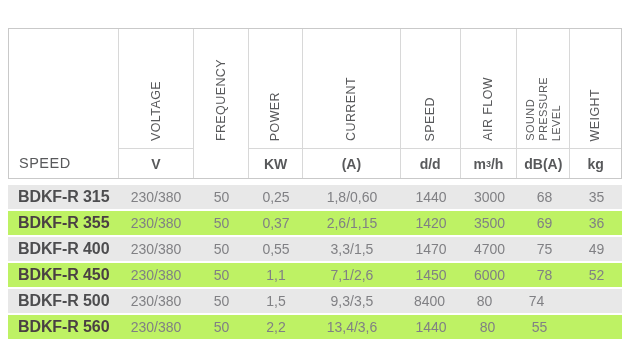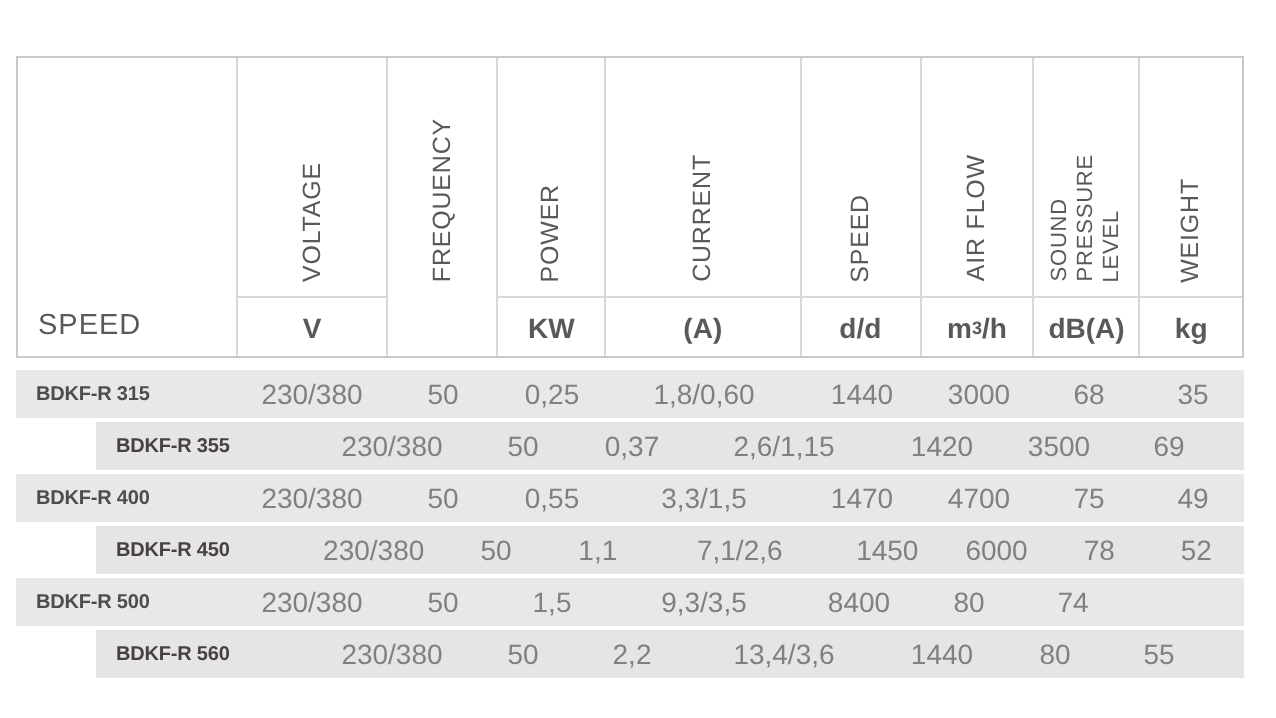--- a/index.html
+++ b/index.html
@@ -88,36 +88,36 @@
   .hunit sup { font-size: 9px; vertical-align: super; }
 
   
   .rows { margin-top: 6px; }
   .row {
     display: flex;
     height: 24px;
     margin-bottom: 2px;
   }
   .row.grey { background: #e8e8e8; }
-  .row.pink { background: #e5e5e5; margin-left: 40px; }
+  .row.pink { background: #bef264; }
   .cell {
     box-sizing: border-box;
     display: flex;
     align-items: center;
     justify-content: center;
     font-size: 14px;
     color: #808084;
     white-space: nowrap;
   }
   .cell.type {
     justify-content: flex-start;
     padding-left: 10px;
     font-weight: bold;
     color: #4d4d4f;
-    font-size: 10px;
+    font-size: 16px;
     letter-spacing: -.1px;
   }
   .row.pink .cell.type { color: #4a4043; }
 
   
   .c-type  { width: 110px; }
   .c-volt  { width: 76px; }
   .c-freq  { width: 55px; }
   .c-pow   { width: 54px; }
   .c-cur   { width: 98px; }
@@ -217,20 +217,21 @@
       </div>
       <div class="row pink">
         <div class="cell c-type type">BDKF-R 355</div>
         <div class="cell c-volt">230/380</div>
         <div class="cell c-freq">50</div>
         <div class="cell c-pow">0,37</div>
         <div class="cell c-cur">2,6/1,15</div>
         <div class="cell c-spd">1420</div>
         <div class="cell c-air">3500</div>
         <div class="cell c-snd">69</div>
+        <div class="cell c-wgt">36</div>
       </div>
       <div class="row grey">
         <div class="cell c-type type">BDKF-R 400</div>
         <div class="cell c-volt">230/380</div>
         <div class="cell c-freq">50</div>
         <div class="cell c-pow">0,55</div>
         <div class="cell c-cur">3,3/1,5</div>
         <div class="cell c-spd">1470</div>
         <div class="cell c-air">4700</div>
         <div class="cell c-snd">75</div>

